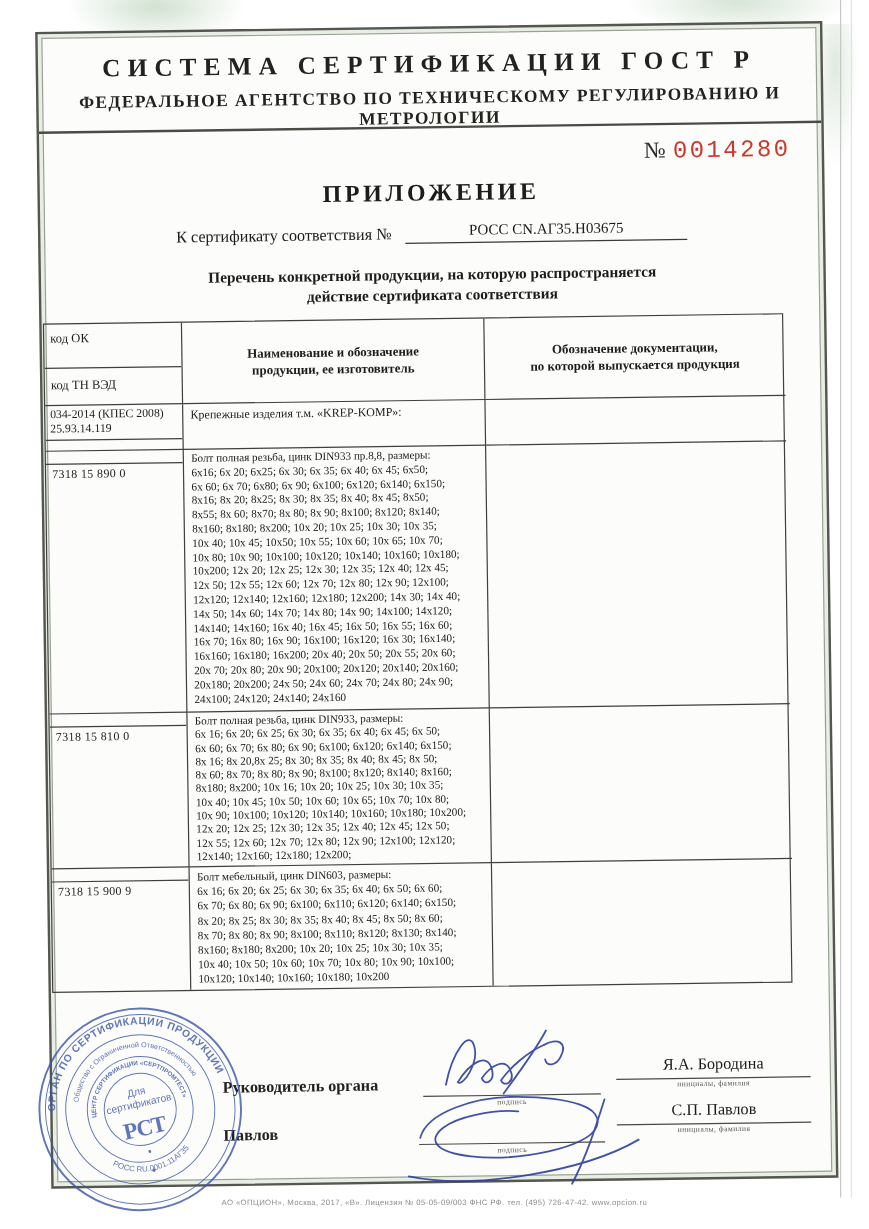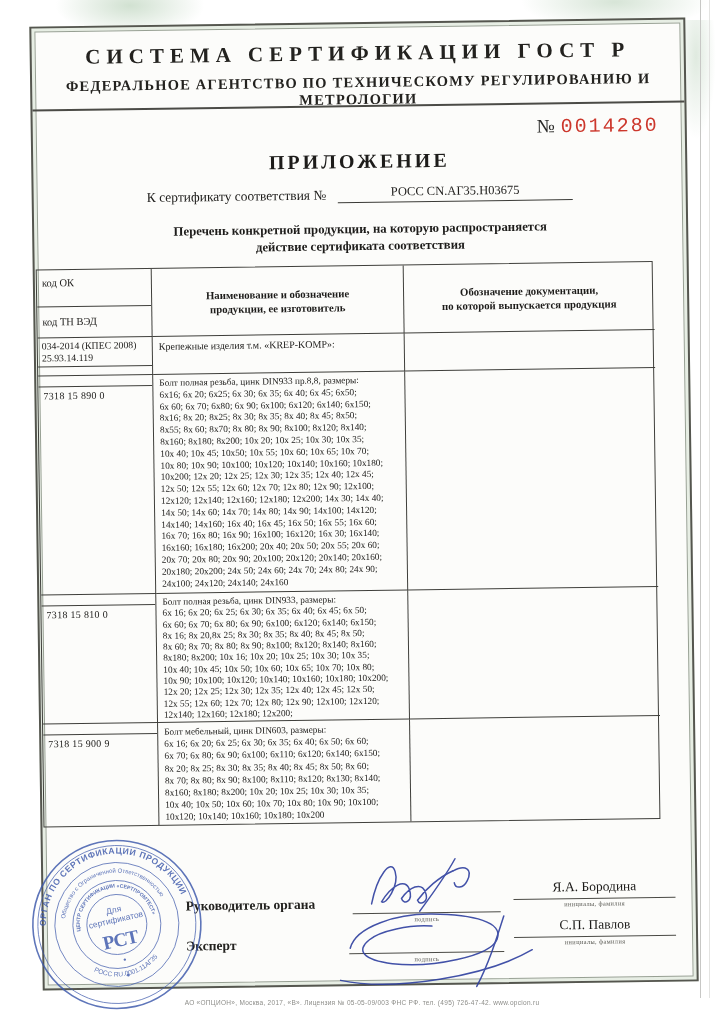--- a/index.html
+++ b/index.html
@@ -192,21 +192,21 @@
 6х 70; 6х 80; 6х 90; 6х100; 6х110; 6х120; 6х140; 6х150;
 8х 20; 8х 25; 8х 30; 8х 35; 8х 40; 8х 45; 8х 50; 8х 60;
 8х 70; 8х 80; 8х 90; 8х100; 8х110; 8х120; 8х130; 8х140;
 8х160; 8х180; 8х200; 10х 20; 10х 25; 10х 30; 10х 35;
 10х 40; 10х 50; 10х 60; 10х 70; 10х 80; 10х 90; 10х100;
 10х120; 10х140; 10х160; 10х180; 10х200</div>
     <div class="td last-col last-row"></div>
   </div>
 
   <div class="role head">Руководитель органа</div>
-  <div class="role expert">Эксперт</div>
+  <div class="role expert">Павлов</div>
 
   <div class="sig-line one"></div>
   <div class="tiny-cap cap-sig1">подпись</div>
   <div class="sig-line two"></div>
   <div class="tiny-cap cap-sig2">подпись</div>
 
   <div class="names">
     <div class="name-text">Я.А. Бородина</div>
     <div class="name-rule"></div>
     <div class="name-cap">инициалы, фамилия</div>

